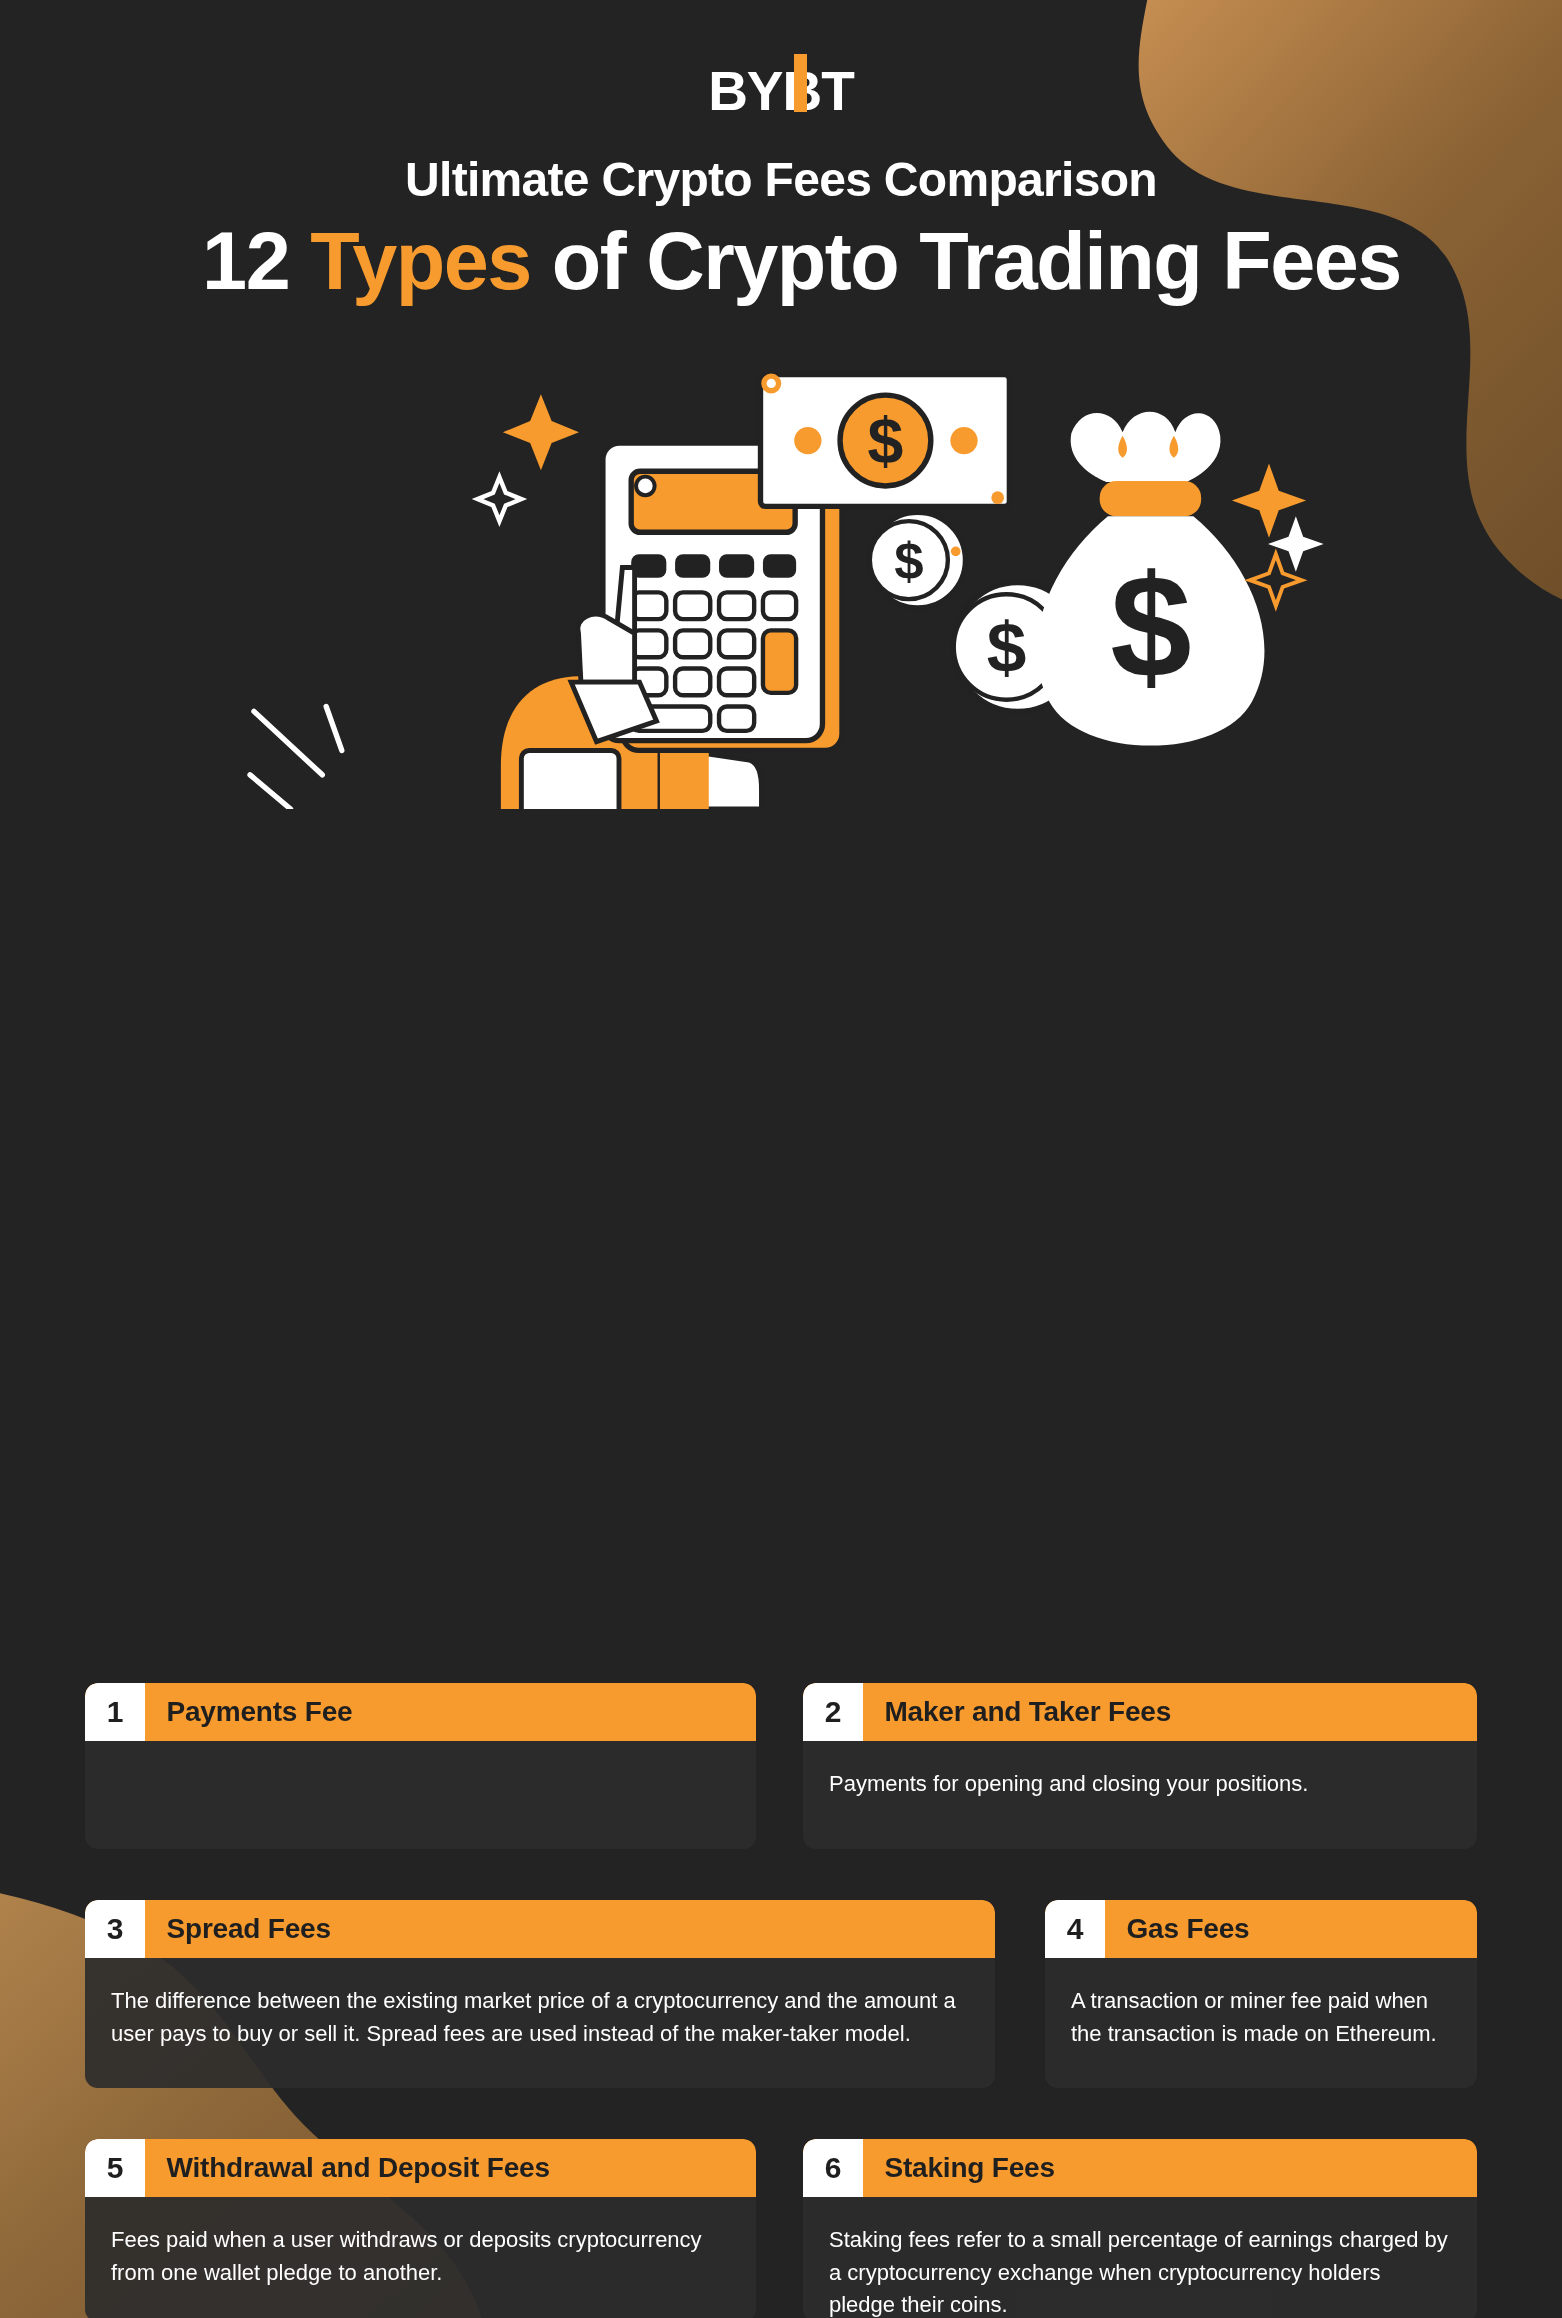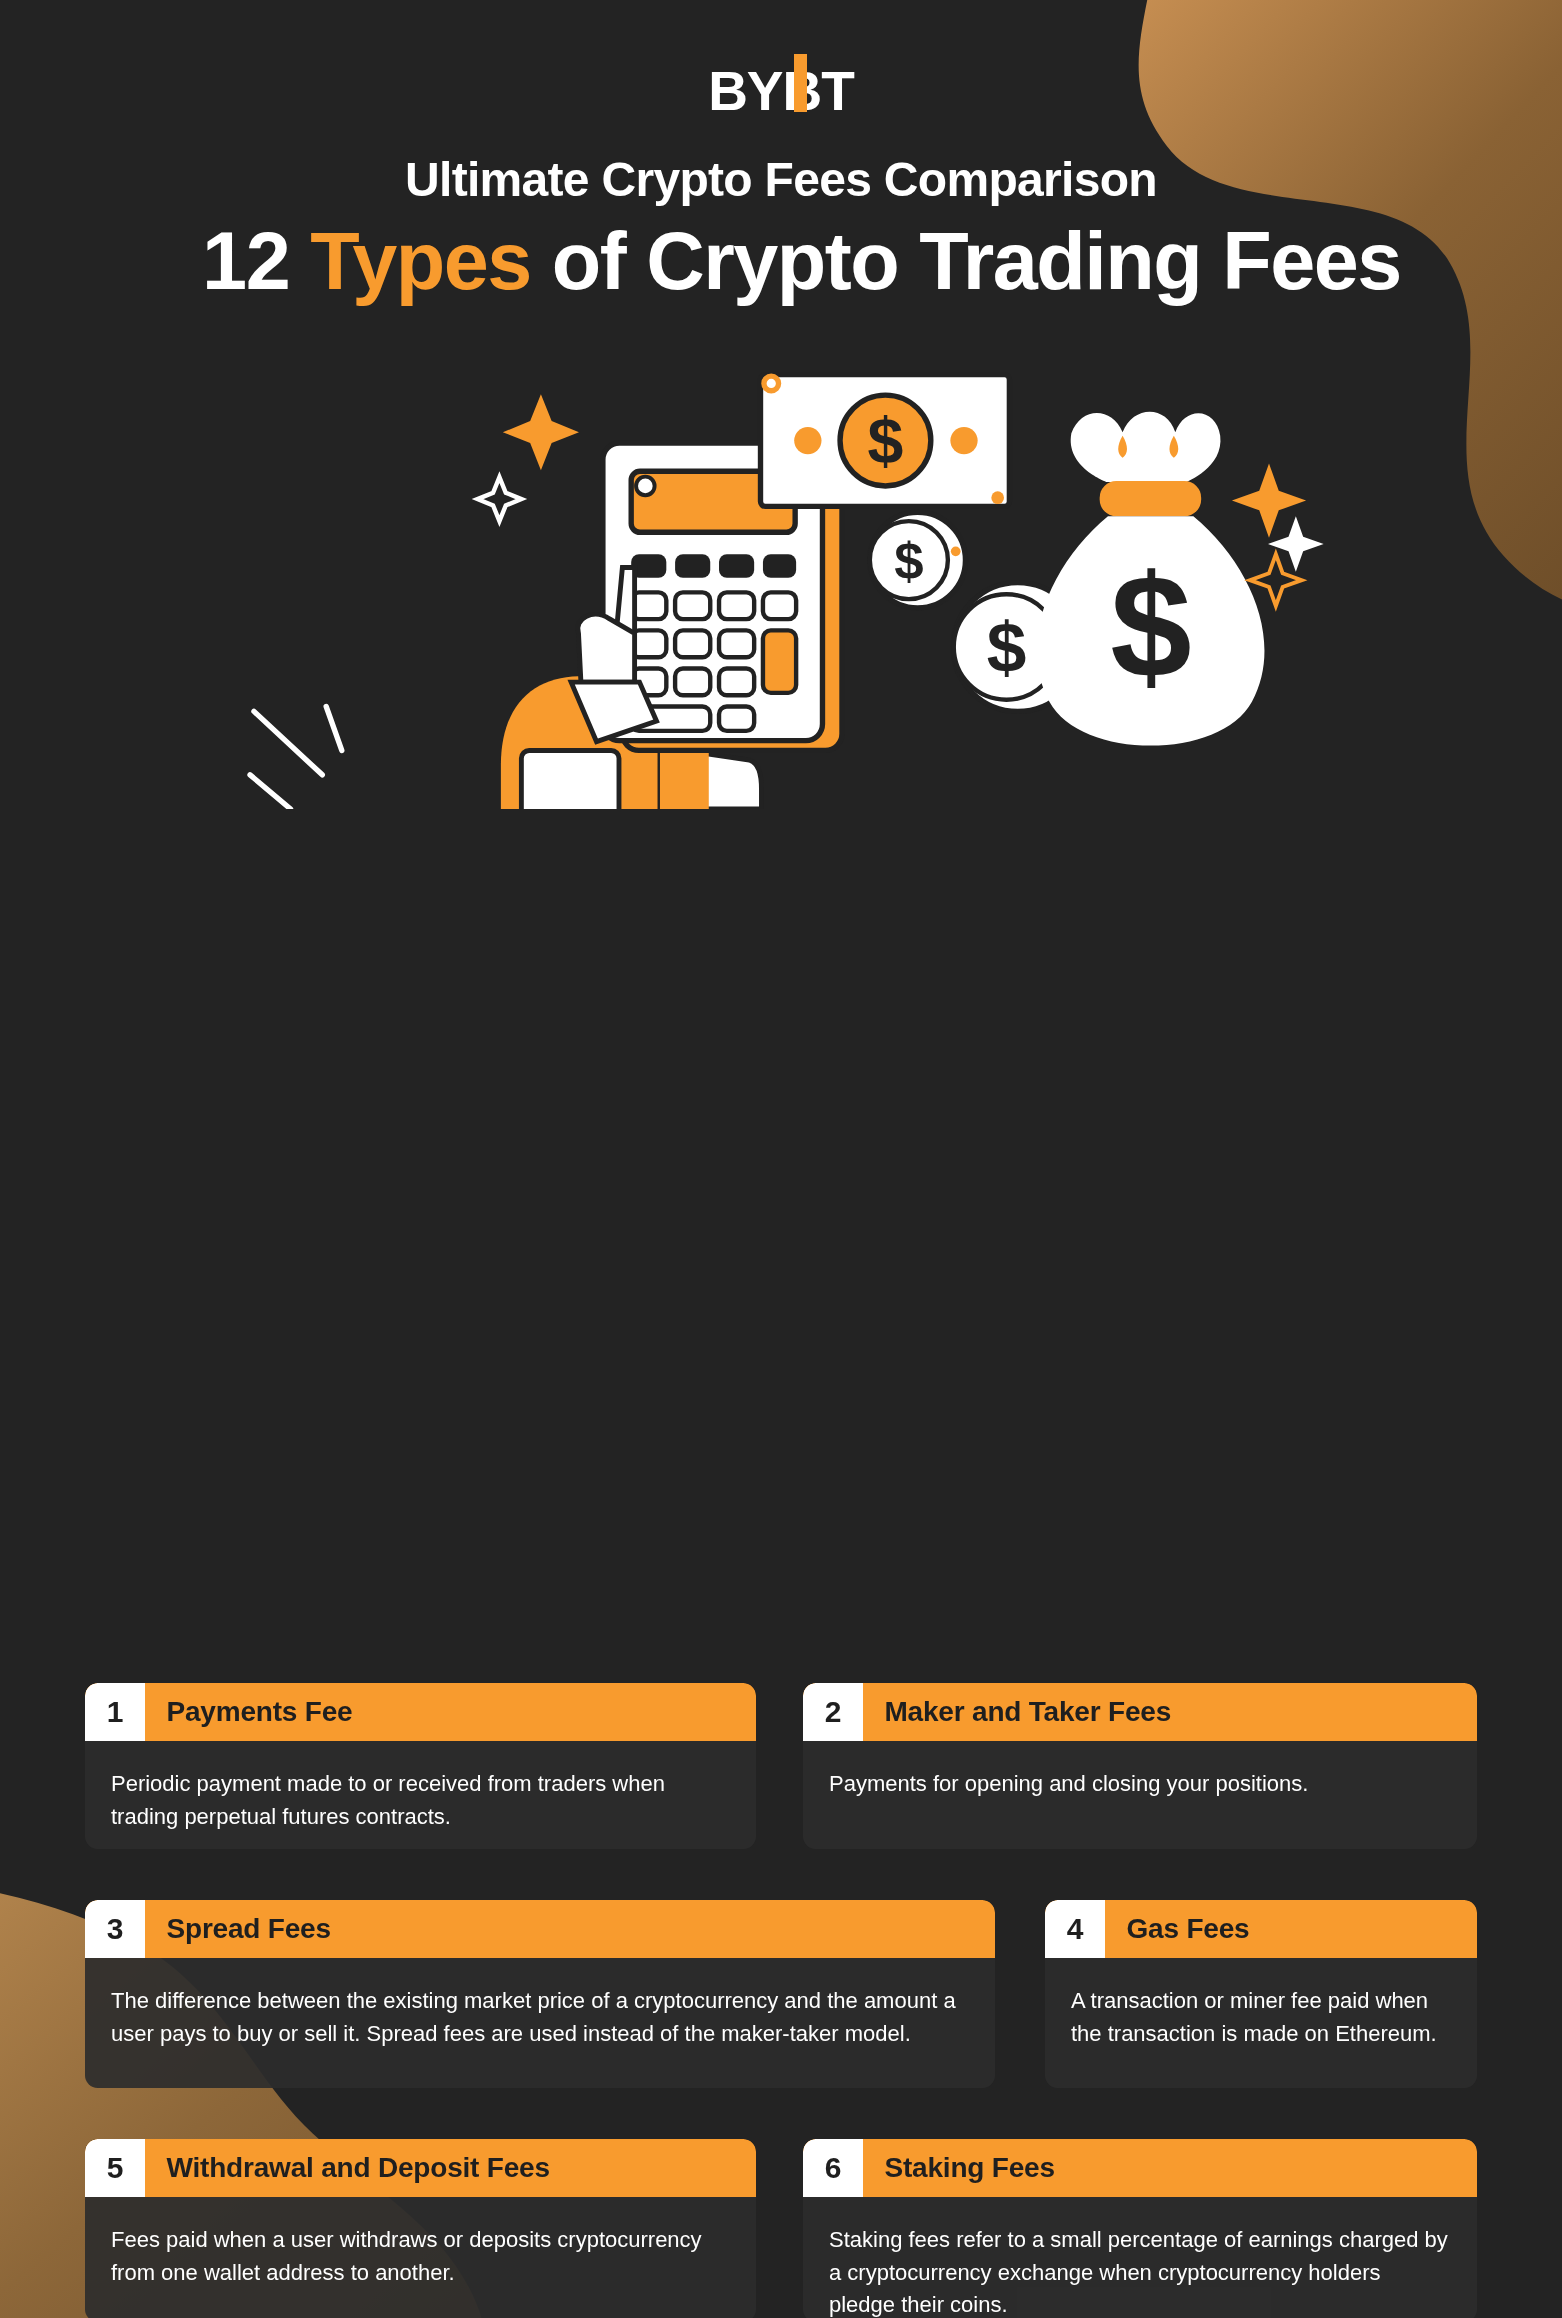--- a/index.html
+++ b/index.html
@@ -230,23 +230,20 @@
     </svg>
   </div>
 
   <div id="cards">
 
     <div class="card" style="left:85px; top:874px; width:671px; height:166px;">
       <div class="card-head">
         <div class="card-num">1</div>
         <div class="card-title">Payments Fee</div>
       </div>
-      <div class="card-body">
-        <p>Periodic payment made to or received from traders when trading perpetual futures contracts.</p>
-      </div>
     </div>
 
     <div class="card" style="left:803px; top:874px; width:674px; height:166px;">
       <div class="card-head">
         <div class="card-num">2</div>
         <div class="card-title">Maker and Taker Fees</div>
       </div>
       <div class="card-body">
         <p>Payments for opening and closing your positions.</p>
       </div>
@@ -271,21 +268,21 @@
         <p>A transaction or miner fee paid when the transaction is made on Ethereum.</p>
       </div>
     </div>
 
     <div class="card" style="left:85px; top:1330px; width:671px; height:183px;">
       <div class="card-head">
         <div class="card-num">5</div>
         <div class="card-title">Withdrawal and Deposit Fees</div>
       </div>
       <div class="card-body">
-        <p>Fees paid when a user withdraws or deposits cryptocurrency from one wallet address to another.</p>
+        <p>Fees paid when a user withdraws or deposits cryptocurrency from one wallet pledge to another.</p>
       </div>
     </div>
 
     <div class="card" style="left:803px; top:1330px; width:674px; height:183px;">
       <div class="card-head">
         <div class="card-num">6</div>
         <div class="card-title">Staking Fees</div>
       </div>
       <div class="card-body">
         <p>Staking fees refer to a small percentage of earnings charged by a cryptocurrency exchange when cryptocurrency holders pledge their coins.</p>

